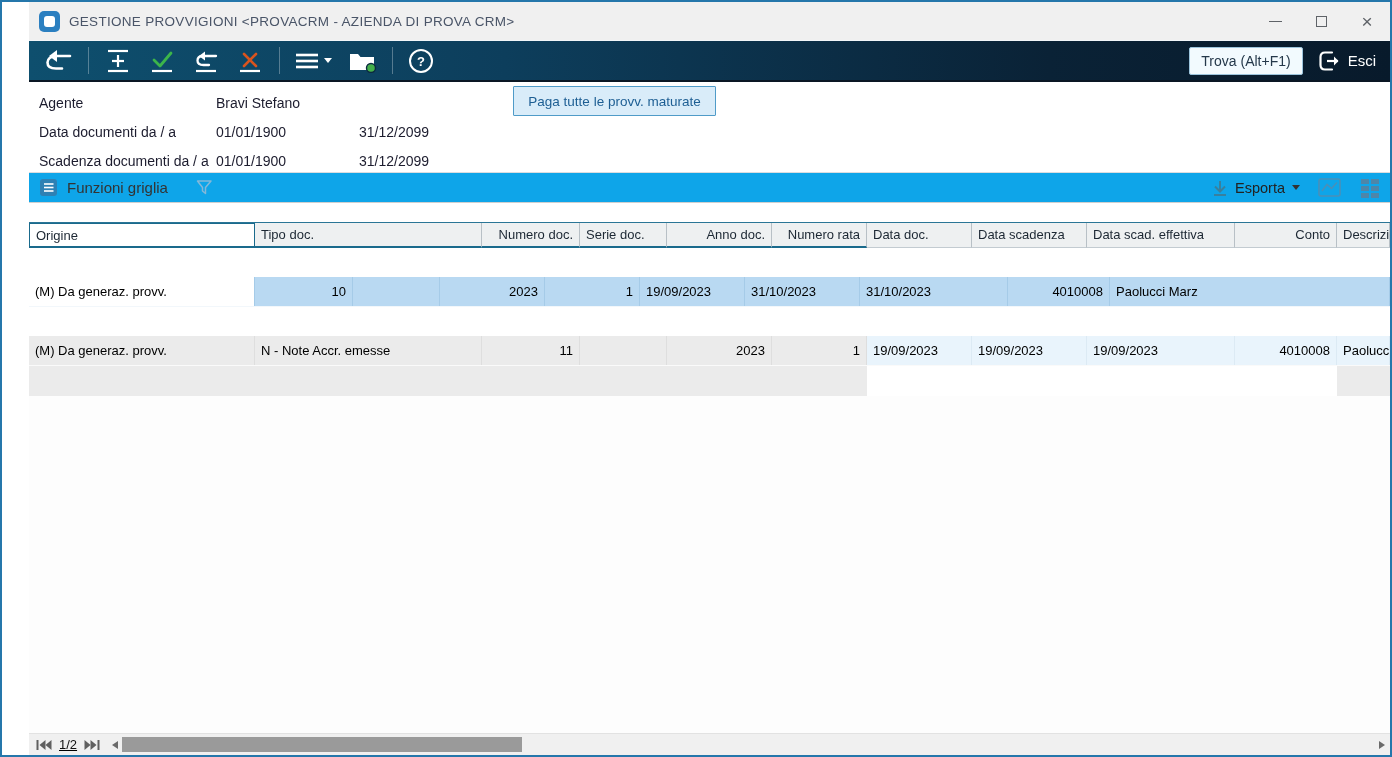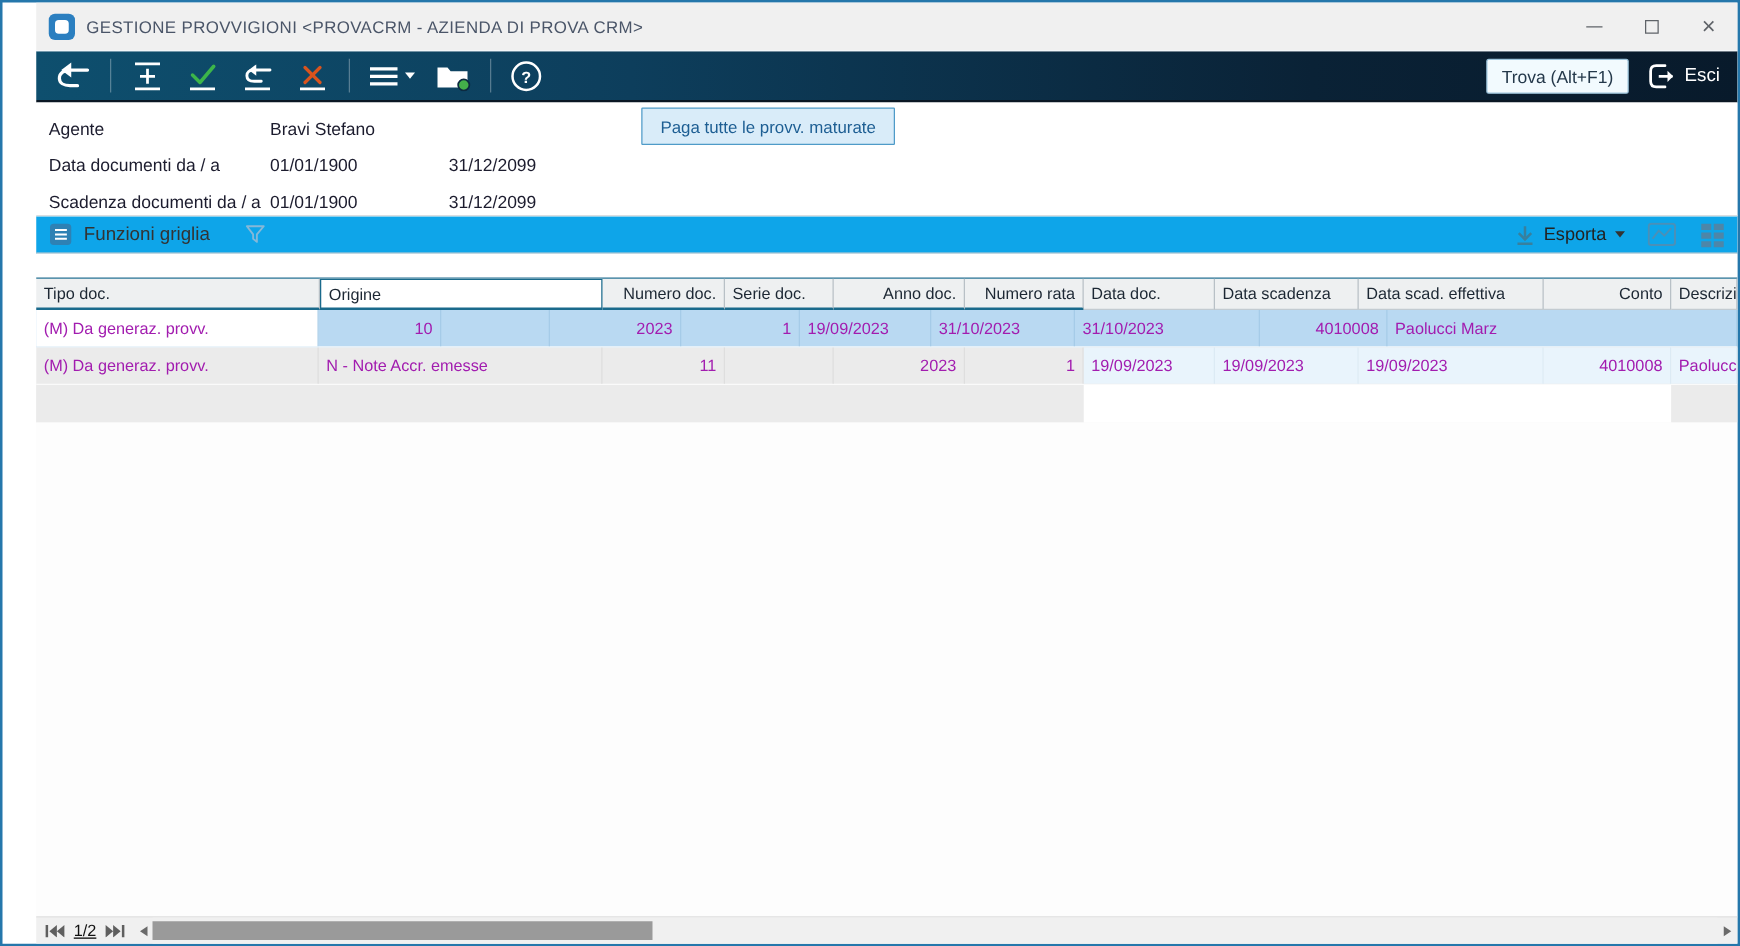--- a/index.html
+++ b/index.html
@@ -57,21 +57,21 @@
     border-top:5px solid #333; margin-left:1px; }
   .gap{ height:19px; background:#fff; flex:none; }
   
   .grid{ flex:none; font-size:13px; }
   .g-header{ display:flex; height:26px; background:#eef0f1; border-top:1px solid #2a7596; color:#1c2733; }
   .g-header .cell{ line-height:23px; border-right:1px solid #b8c0c6; padding:0 6px; overflow:hidden;
     white-space:nowrap; cursor:pointer; }
   .g-header .pane-l{ border-bottom:2px solid #1a6a8c; }
   .g-header .pane-r{ border-bottom:1px solid #c3cbd1; }
   .g-header .hl{ background:#fff; border-top:1px solid #1a6a8c; border-left:1px solid #1a6a8c; border-right:1px solid #1a6a8c; }
-  .g-row{ display:flex; height:30px; color:#a21caf; }
+  .g-row{ display:flex; height:30px; color:#000000;margin-top:29px; }
   .g-row .cell{ line-height:29px; padding:0 6px; overflow:hidden; white-space:nowrap; cursor:pointer; }
   .row-sel{ background:#b9d9f2; border-bottom:1px solid #f2f7fb; }
   .row-sel .cell{ border-right:1px solid #a5cbe8; }
   .row-sel .c0{ background:#fff; }
   .row-alt{ background:#ebebeb; border-bottom:1px solid #fafafa; }
   .row-alt .cell{ border-right:1px solid #dedede; }
   .row-alt .pane-r{ background:#e9f4fc; border-right:1px solid #dceaf4; }
   .c0{ width:226px; } .c1{ width:227px; } .c2{ width:98px; text-align:right; }
   .c3{ width:87px; } .c4{ width:105px; text-align:right; } .c5{ width:95px; text-align:right; }
   .c6{ width:105px; } .c7{ width:115px; } .c8{ width:148px; } .c9{ width:102px; text-align:right; }
@@ -245,22 +245,22 @@
             <rect x="12" y="16" width="8" height="5" fill="#4e86a8"></rect>
         </svg>
       </div>
     </div>
   </div>
 
   <div class="gap"></div>
 
   <div class="grid">
     <div class="g-header">
+      <div class="cell c0 pane-l hl">Origine</div>
       <div class="cell c1 pane-l">Tipo doc.</div>
-      <div class="cell c0 pane-l hl">Origine</div>
       <div class="cell c2 pane-l">Numero doc.</div>
       <div class="cell c3 pane-l">Serie doc.</div>
       <div class="cell c4 pane-l">Anno doc.</div>
       <div class="cell c5 pane-l">Numero rata</div>
       <div class="cell c6 pane-r">Data doc.</div>
       <div class="cell c7 pane-r">Data scadenza</div>
       <div class="cell c8 pane-r">Data scad. effettiva</div>
       <div class="cell c9 pane-r">Conto</div>
       <div class="cell c10 pane-r">Descrizione c</div>
     </div>

